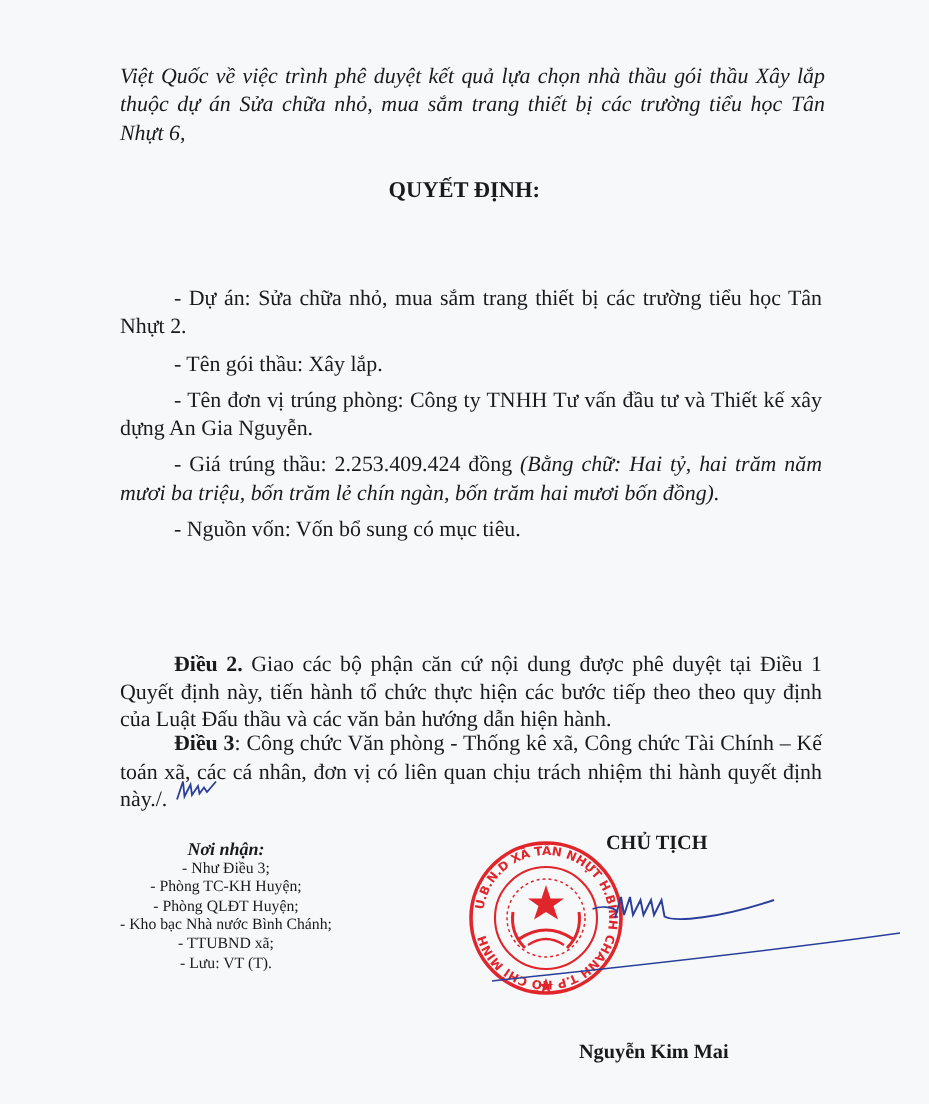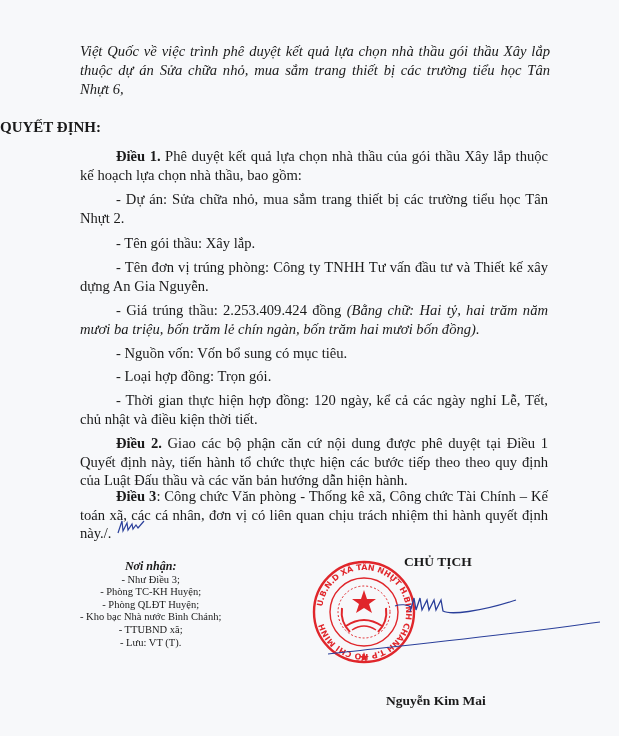--- a/index.html
+++ b/index.html
@@ -11,21 +11,21 @@
     position: relative;
   }
   .page { position: absolute; left: 0; top: 0; width: 619px; height: 736px; }
   .intro {
     position: absolute; left: 80px; top: 42px; width: 470px;
     font-size: 14.6px; line-height: 19px; font-style: italic;
     text-align: justify;
   }
   .title {
     position: absolute; left: 0; width: 619px; top: 119px;
-    text-align: left; font-weight: bold; font-size: 15px;
+    text-align: center; font-weight: bold; font-size: 15px;
   }
   .para {
     position: absolute; left: 80px; width: 468px;
     font-size: 14.6px; line-height: 18.5px; text-align: justify;
     text-indent: 36px;
   }
   .para b { font-weight: bold; }
   .para i { }
   .recv {
     position: absolute; left: 80px; top: 560px; font-size: 10.5px; line-height: 12.6px; text-align: center;
@@ -43,29 +43,26 @@
 </style>
 </head>
 <body>
 
 <div class="page">
 
   <div class="intro">Việt Quốc về việc trình phê duyệt kết quả lựa chọn nhà thầu gói thầu Xây lắp thuộc dự án Sửa chữa nhỏ, mua sắm trang thiết bị các trường tiểu học Tân Nhựt 6,</div>
 
   <div class="title">QUYẾT ĐỊNH:</div>
 
-  <div class="para" style="top:147px"><b>Điều 1.</b><span> Phê duyệt kết quả lựa chọn nhà thầu của gói thầu Xây lắp thuộc kế hoạch lựa chọn nhà thầu, bao gồm:</span></div>
 
   <div class="para" style="top:190px">- Dự án: Sửa chữa nhỏ, mua sắm trang thiết bị các trường tiểu học Tân Nhựt 2.</div>
   <div class="para" style="top:234px">- Tên gói thầu: Xây lắp.</div>
   <div class="para" style="top:258px">- Tên đơn vị trúng phòng: Công ty TNHH Tư vấn đầu tư và Thiết kế xây dựng An Gia Nguyễn.</div>
   <div class="para" style="top:301px"><span>- Giá trúng thầu: 2.253.409.424 đồng </span><i>(Bằng chữ: Hai tỷ, hai trăm năm mươi ba triệu, bốn trăm lẻ chín ngàn, bốn trăm hai mươi bốn đồng).</i></div>
   <div class="para" style="top:344px">- Nguồn vốn: Vốn bổ sung có mục tiêu.</div>
-  <div class="para" style="top:367px">- Loại hợp đồng: Trọn gói.</div>
-  <div class="para" style="top:391px">- Thời gian thực hiện hợp đồng: 120 ngày, kể cả các ngày nghỉ Lễ, Tết, chủ nhật và điều kiện thời tiết.</div>
 
   <div class="para" style="top:434px"><b>Điều 2.</b><span> Giao các bộ phận căn cứ nội dung được phê duyệt tại Điều 1 Quyết định này, tiến hành tổ chức thực hiện các bước tiếp theo theo quy định của Luật Đấu thầu và các văn bản hướng dẫn hiện hành.</span></div>
 
   <div class="para" style="top:487px"><b>Điều 3</b><span>: Công chức Văn phòng - Thống kê xã, Công chức Tài Chính – Kế toán xã, các cá nhân, đơn vị có liên quan chịu trách nhiệm thi hành quyết định này./.</span></div>
 
   <svg class="initial" width="30" height="20">
     <path d="M2 16 L6 4 L7 14 L11 6 L12 13 L16 7 L17 12 L20 8 L22 11 L28 4" fill="none" stroke="#2a3f9a" stroke-width="1.2"></path>
   </svg>
 
   <div class="recv">

